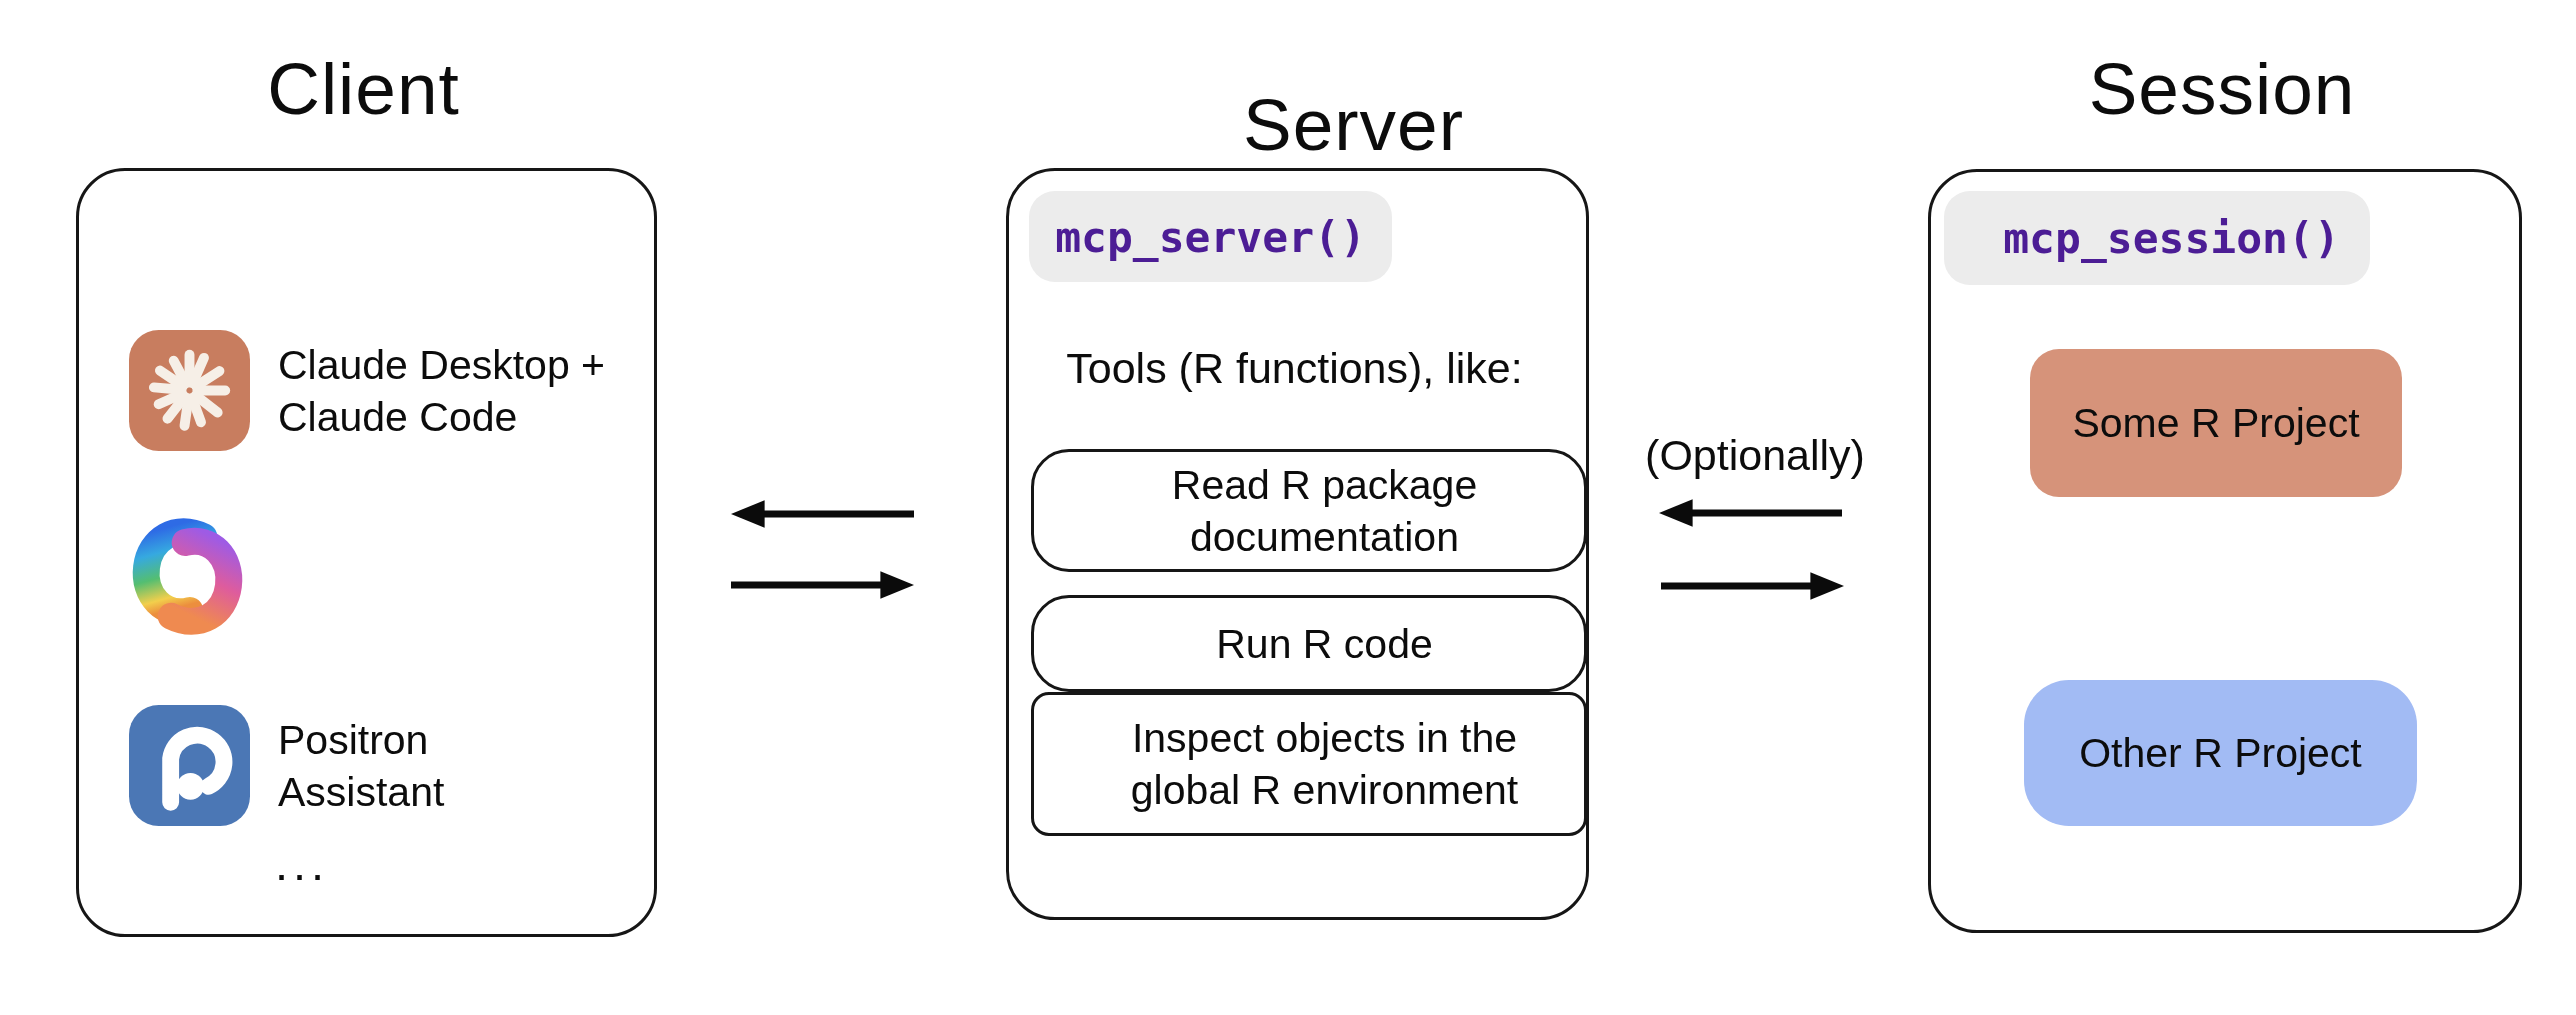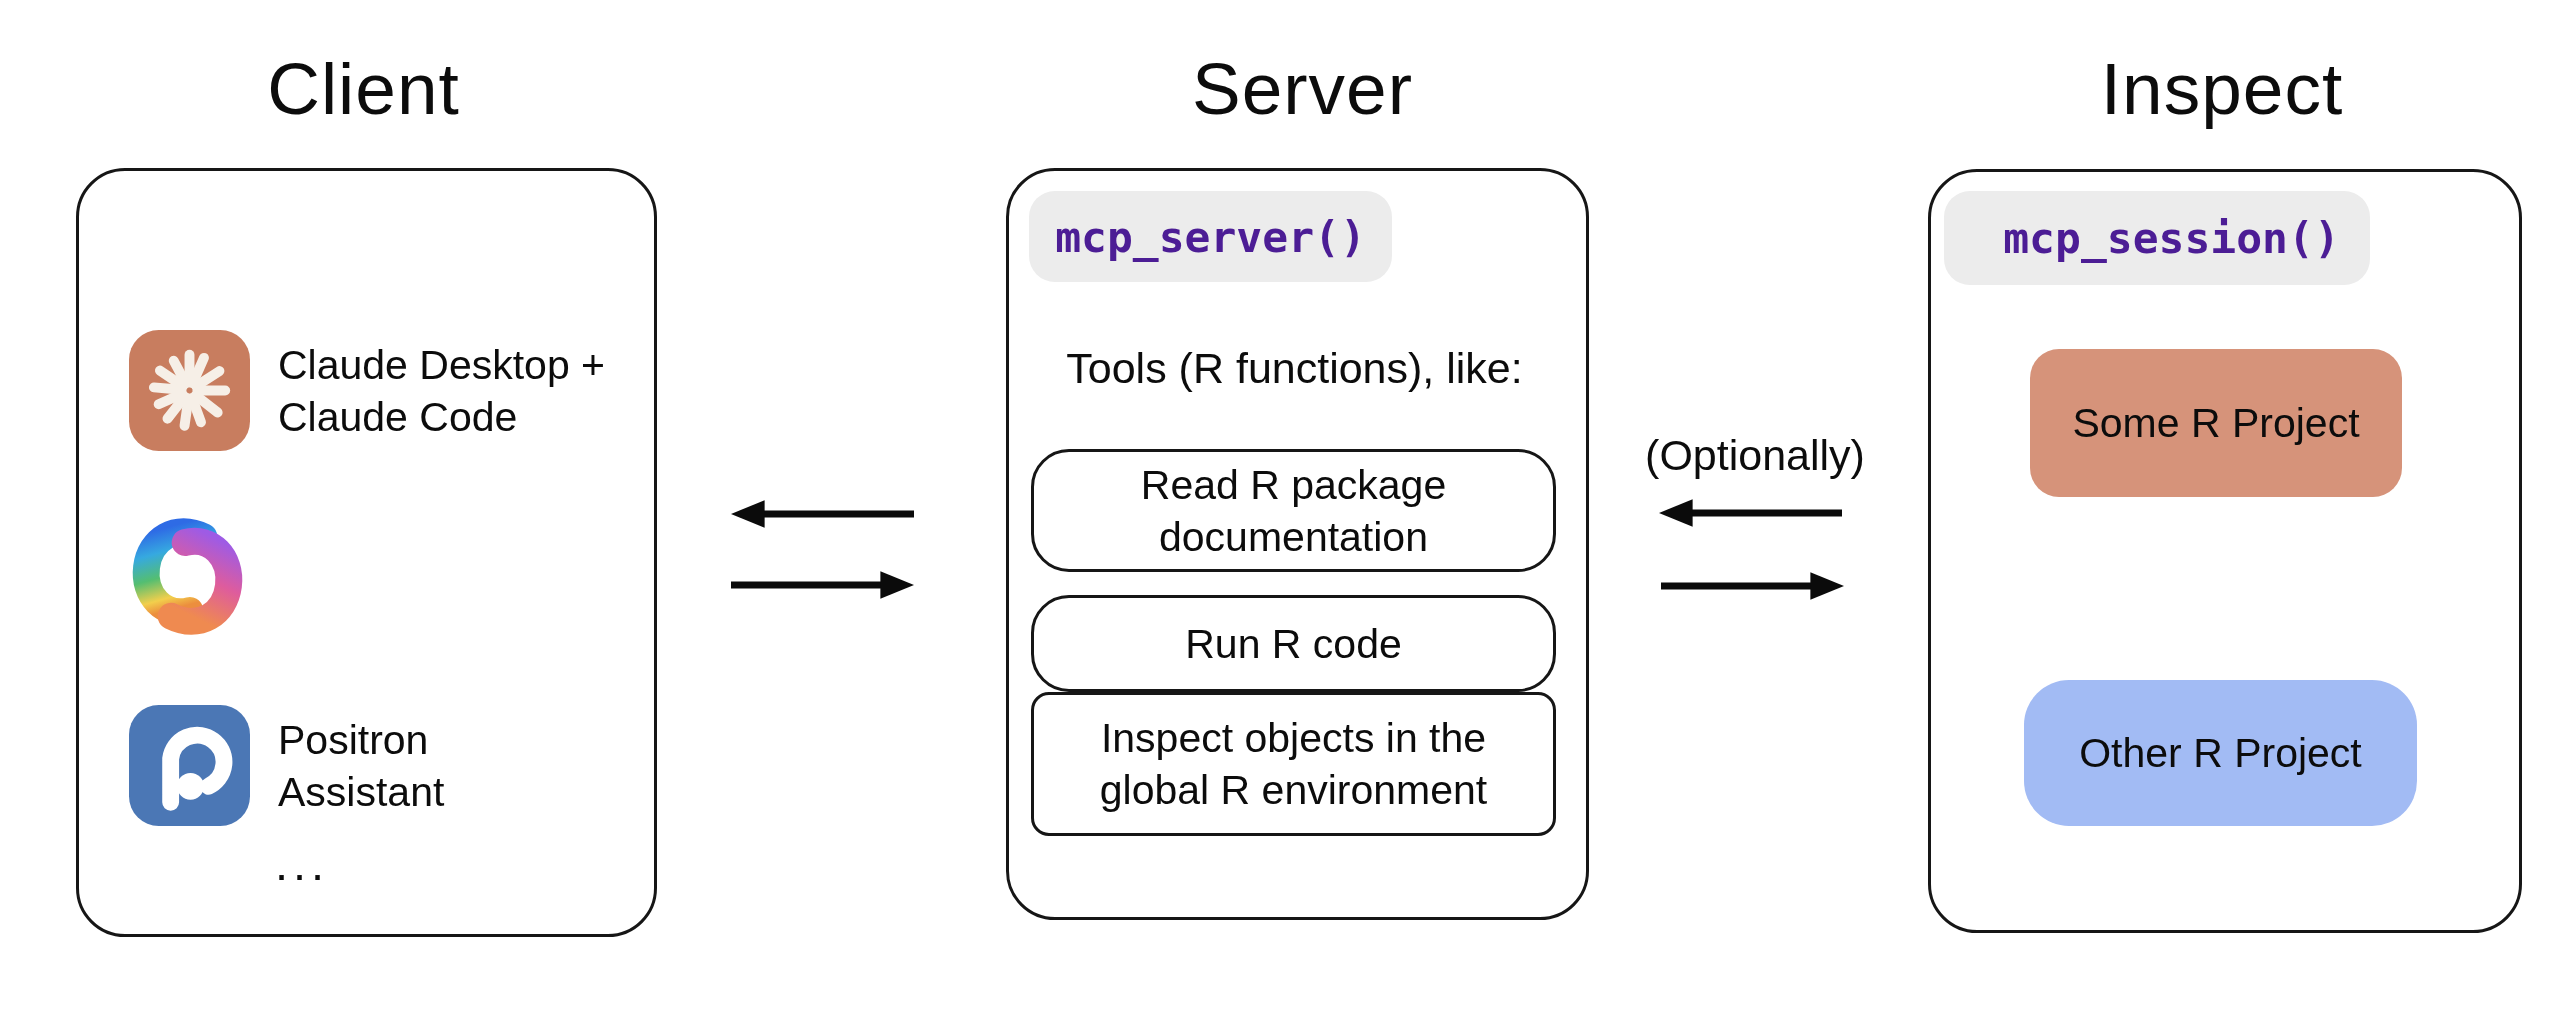--- a/index.html
+++ b/index.html
@@ -21,37 +21,37 @@
   .code-chip {
     position:absolute; background:#ECECEC; border-radius:26px;
     display:flex; align-items:center; justify-content:center;
     font-family:"DejaVu Sans Mono", monospace; font-weight:bold;
     font-size:43px; color:#4c1d95;
   }
   .tools-heading { position:absolute; left:1006px; width:577px; top:344px; font-size:43px; text-align:center; }
   .tool-box {
     position:absolute; left:1031px; width:519px; border:3px solid #161616; border-radius:38px;
     display:flex; flex-direction:column; align-items:center; justify-content:center;
-    font-size:41px; line-height:52px; text-align:center; background:#ffffff;
+    font-size:41px; line-height:52px; text-align:center; background:#ffffff;padding-left:31px;
   }
   .project-box {
     position:absolute; border-radius:45px; display:flex; align-items:center; justify-content:center;
     font-size:41px; color:#0c0c0c;
   }
   .arrow { position:absolute; }
   .optionally { position:absolute; left:1582px; width:346px; top:431px; font-size:43px; text-align:center; }
 </style>
 </head>
 <body>
 
 <div id="canvas">
 
   <div class="col-title" style="left:76px; width:575px;">Client</div>
-  <div class="col-title" style="left:1014px; width:577px;">Server</div>
-  <div class="col-title" style="left:1928px; width:588px;">Inspect</div>
+  <div class="col-title" style="left:1065px; width:577px;margin-top:36px;">Server</div>
+  <div class="col-title" style="left:1928px; width:588px;">Session</div>
 
   <div class="outer-box" style="left:76px; top:168px; width:575px; height:763px;"></div>
 
   <div class="client-row" style="top:330px;">
     <svg class="app-icon" viewBox="0 0 122 122">
       <rect width="122" height="122" rx="30" fill="#C87D5F"></rect>
       <g stroke="#F6EFE7" stroke-width="10" stroke-linecap="round">
         <line x1="69" y1="61" x2="97" y2="61"></line>
         <line x1="67.7" y1="56.6" x2="91.2" y2="41.4"></line>
         <line x1="64.3" y1="53.7" x2="75.6" y2="28.1"></line>

